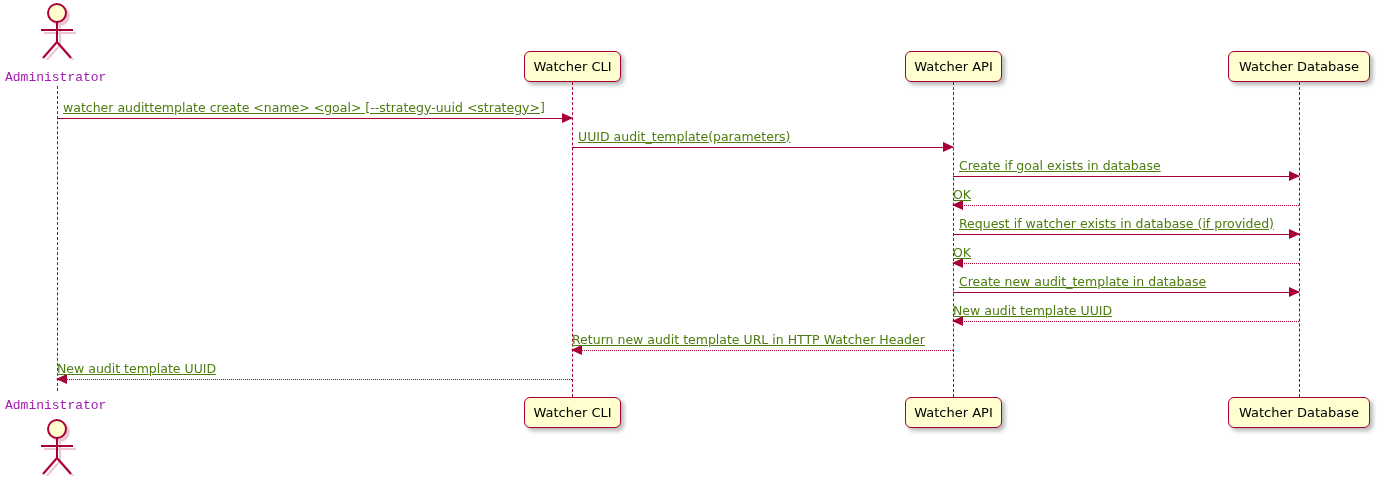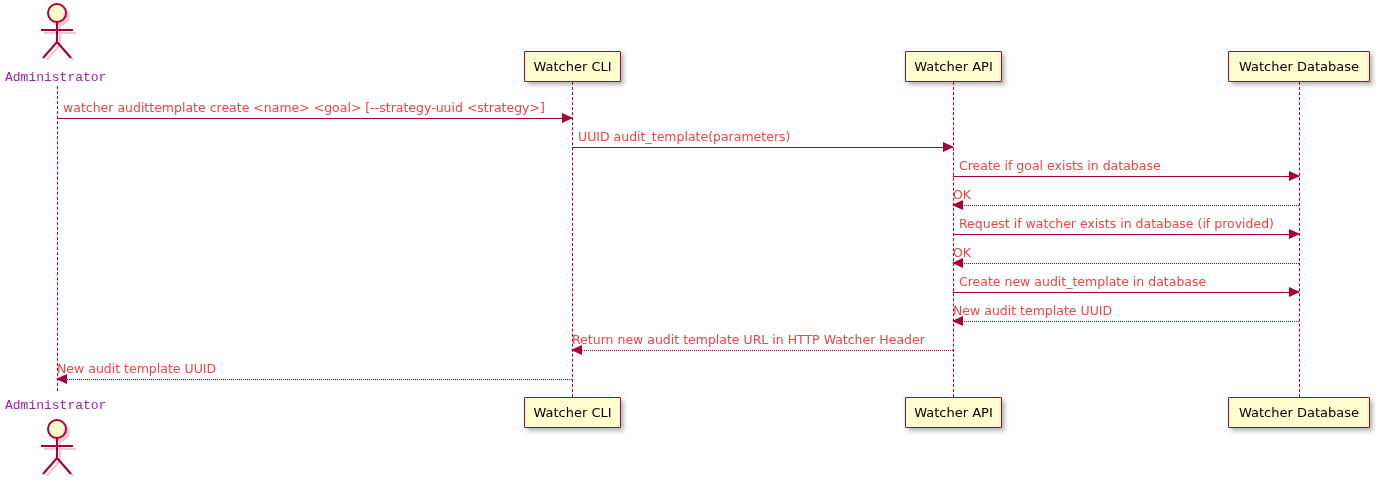--- a/index.html
+++ b/index.html
@@ -25,21 +25,21 @@
     background: #FEFECE;
     border: 1.5px solid #A80036;
     color: #000000;
     font-size: 13px;
     line-height: 1;
     display: flex;
     align-items: center;
     justify-content: center;
     white-space: nowrap;
     box-shadow: 3px 3px 4px rgba(0,0,0,0.28);
-    border-radius: 1px;
+    border-radius: 6px;
   }
   
   .actor-figure {
     position: absolute;
   }
   .actor-label {
     position: absolute;
     font-size: 13px;
     color: #a21caf;
     white-space: nowrap;
@@ -80,23 +80,24 @@
     border-left: 11px solid #A80036;
   }
   .msg.to-left .head {
     left: -1px;
     border-right: 11px solid #A80036;
   }
   .msg .label {
     position: absolute;
     bottom: 4px;
     font-size: 12.5px;
-    color: #ef4444;
+    color: #4d7c0f;
     white-space: nowrap;
     line-height: 1;
+    text-decoration: underline;
   }
   .msg.to-right .label { left: 6px; }
   .msg.to-left  .label { left: 0; }
 </style>
 </head>
 <body>
 
 <div id="diagram-root">
 
   <svg class="actor-figure" style="left:32px; top:2px;" width="50" height="58" viewBox="0 0 50 58">

